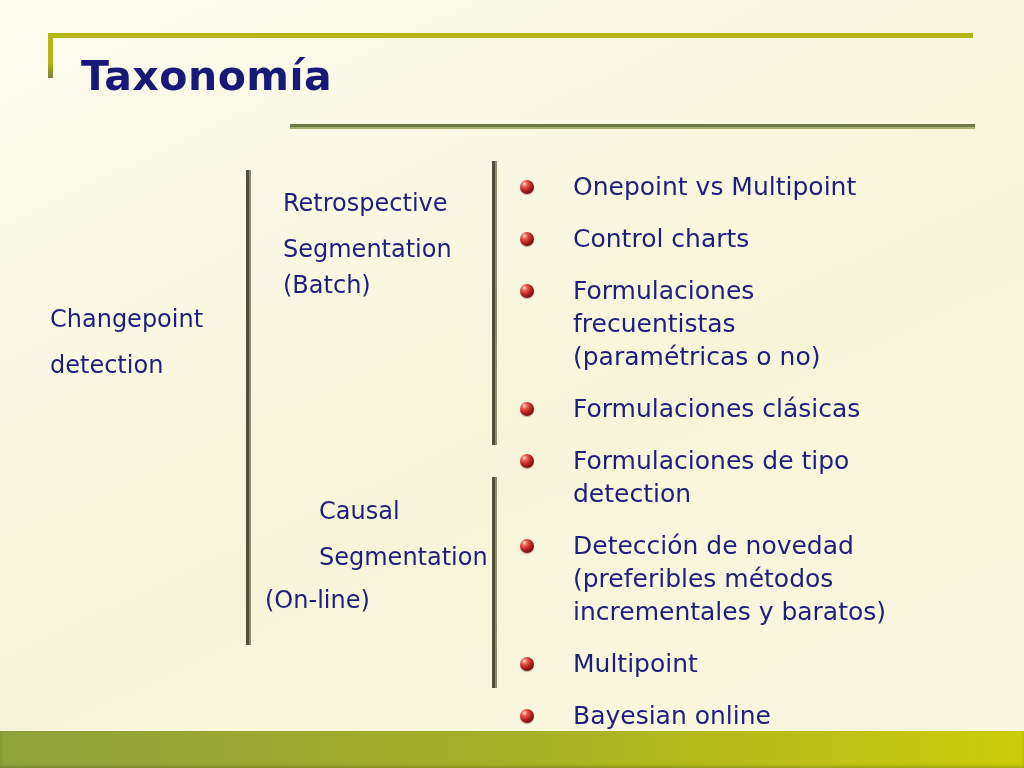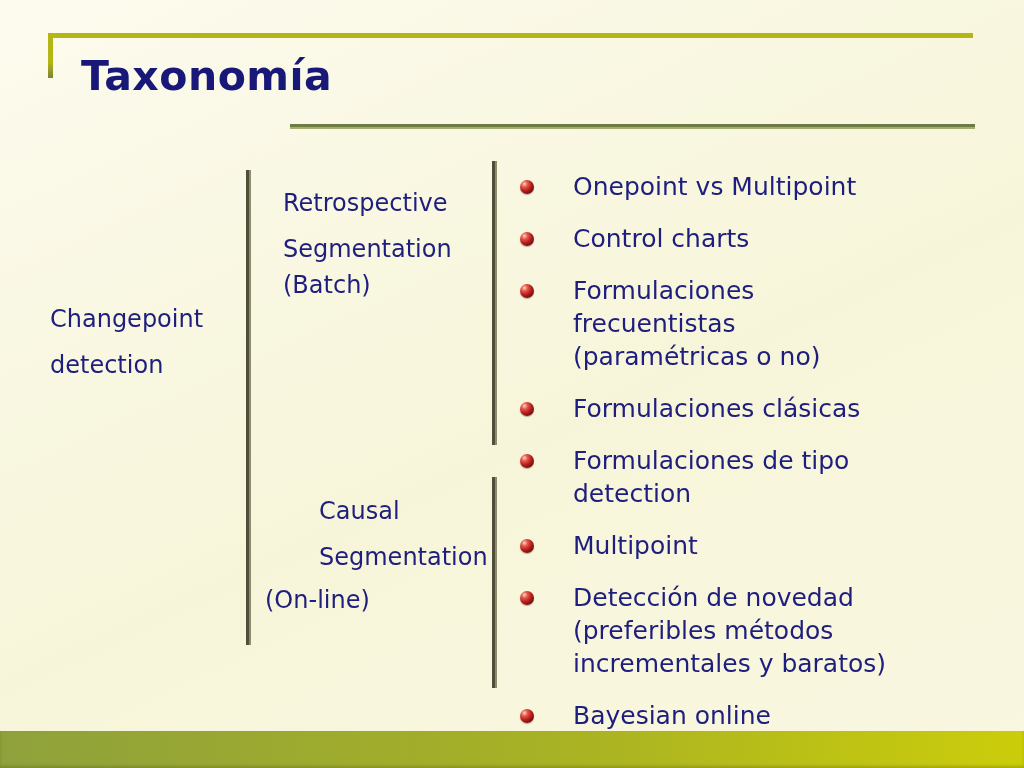--- a/index.html
+++ b/index.html
@@ -84,25 +84,25 @@
   <div class="bullet-row">
     <span class="dot"></span>
     <span class="btxt">Formulaciones clásicas</span>
   </div>
   <div class="bullet-row">
     <span class="dot"></span>
     <span class="btxt">Formulaciones de tipo detection</span>
   </div>
   <div class="bullet-row">
     <span class="dot"></span>
-    <span class="btxt">Multipoint</span>
+    <span class="btxt">Detección de novedad (preferibles métodos incrementales y baratos)</span>
   </div>
   <div class="bullet-row">
     <span class="dot"></span>
-    <span class="btxt">Detección de novedad (preferibles métodos incrementales y baratos)</span>
+    <span class="btxt">Multipoint</span>
   </div>
   <div class="bullet-row">
     <span class="dot"></span>
     <span class="btxt">Bayesian online changepoint detection</span>
   </div>
 </div>
 
 <div class="abs footer-bar"></div>
 
 </body></html>

